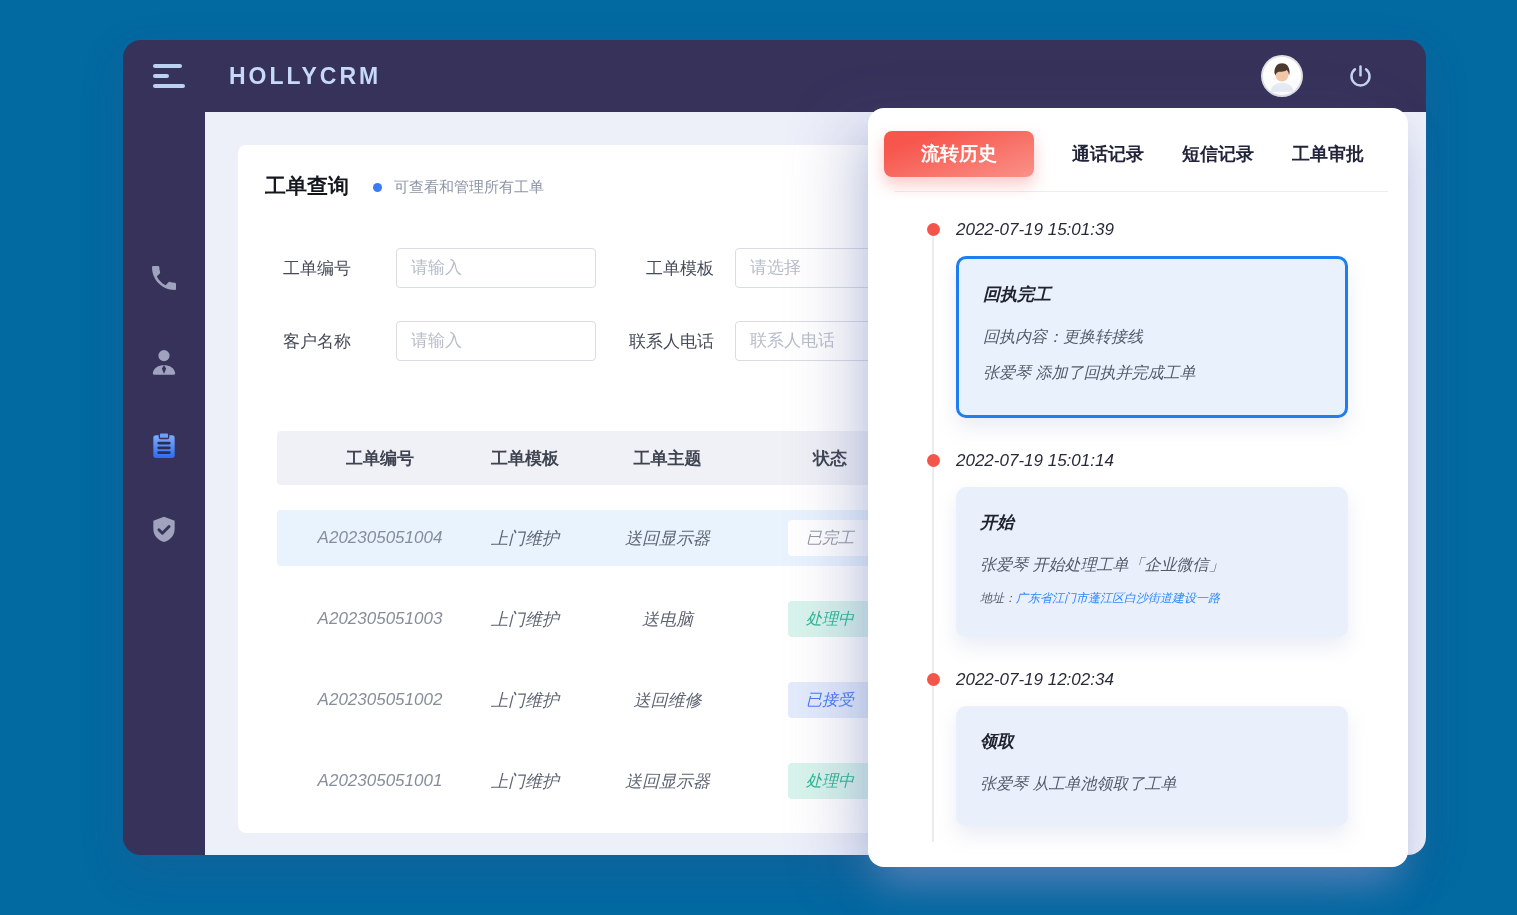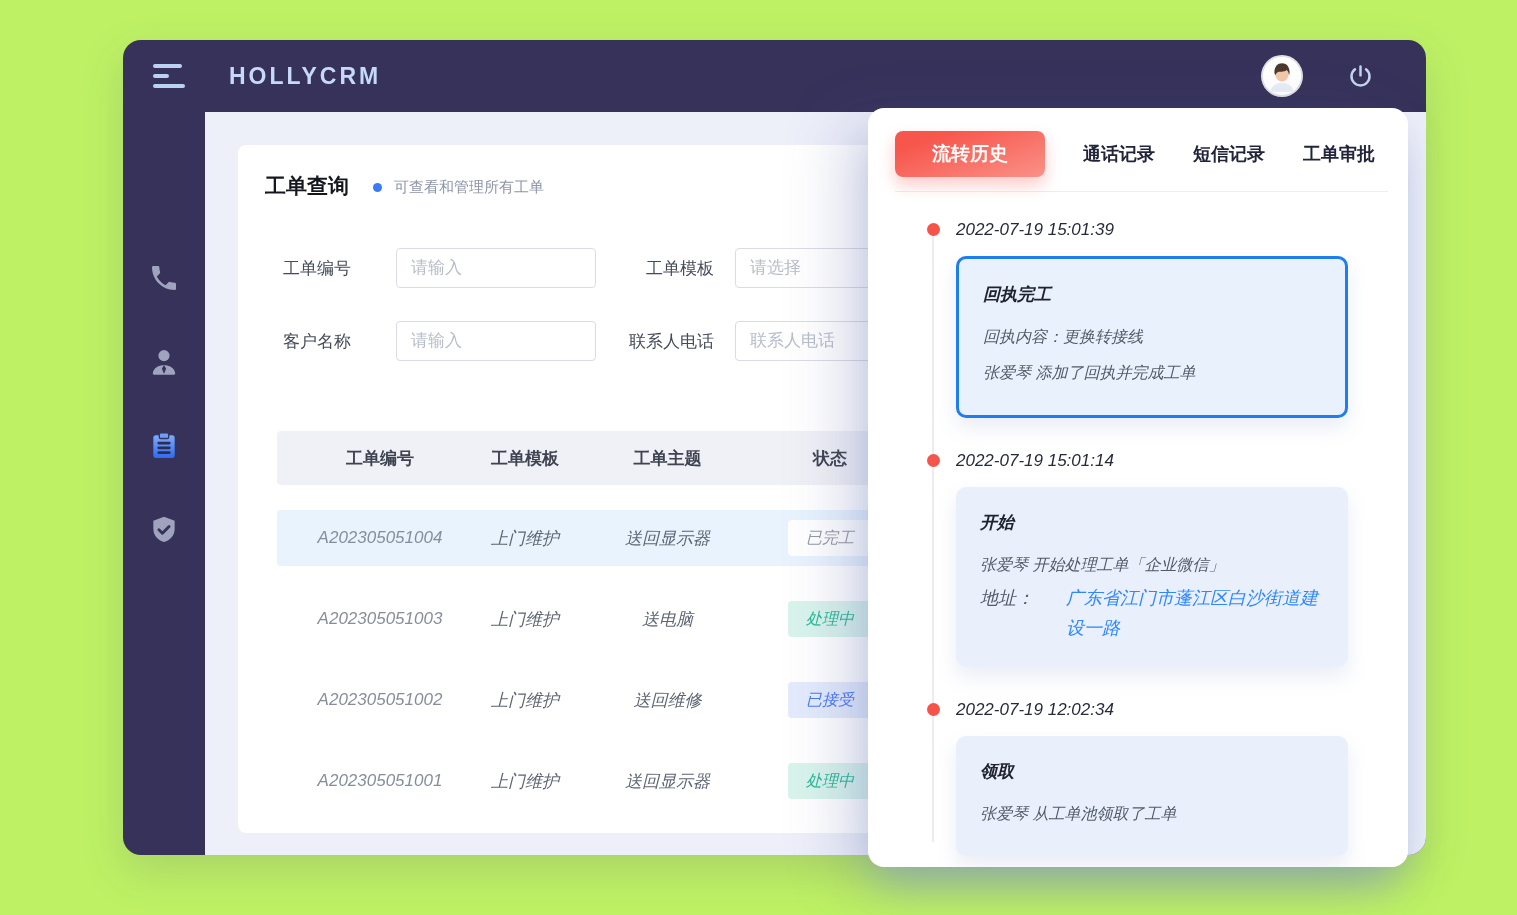--- a/index.html
+++ b/index.html
@@ -1,18 +1,18 @@
 <!DOCTYPE html>
 <html><head>
 <meta charset="utf-8">
 <style>
   * { margin:0; padding:0; box-sizing:border-box; }
   html,body { background:#fff; }
   body { font-family:"Liberation Sans","DejaVu Sans",sans-serif; }
-  .stage { position:relative; width:1517px; height:915px; background:#bef264; overflow:hidden; }
+  .stage { position:relative; width:1517px; height:915px; background:#0369a1; overflow:hidden; }
 
   
   .window { position:absolute; left:123px; top:40px; width:1303px; height:815px;
             border-radius:18px; background:#36325a; overflow:hidden;
             box-shadow:0 16px 44px rgba(70,74,120,.18); display:flex; flex-direction:column; }
   .win-header { height:72px; flex:0 0 auto; display:flex; align-items:center; padding:0 52px 0 30px; }
   .hamburger { display:flex; flex-direction:column; gap:6px; cursor:pointer; }
   .hamburger span { height:4px; border-radius:2px; background:#bcd2f3; }
   .hamburger .h1 { width:29px; } .hamburger .h2 { width:16px; } .hamburger .h3 { width:32px; }
   .logo { margin-left:44px; font-size:23px; font-weight:800; letter-spacing:3px; color:#c6d9f6; }
@@ -59,43 +59,43 @@
   .badge { display:inline-block; min-width:84px; height:36px; line-height:36px; border-radius:4px;
            font-size:16px; padding:0 8px; }
   .s-done { background:#ffffff; color:#949aa7; }
   .s-processing { background:#d9f4ec; color:#29b795; }
   .s-accepted { background:#e3ebfc; color:#4b79f7; }
 
   
   .panel { position:absolute; left:868px; top:108px; width:540px; height:759px; background:#fff;
            border-radius:16px; z-index:5; overflow:hidden;
            box-shadow:0 26px 40px -10px rgba(130,152,208,.55), -26px 14px 60px rgba(90,100,160,.22); }
-  .tabs { display:flex; align-items:center; gap:38px; padding:23px 0 0 27px; }
+  .tabs { display:flex; align-items:center; gap:38px; padding:23px 0 0 16px; }
   .tab { border:none; background:none; font-family:inherit; font-size:18px; font-weight:600;
          color:#22243a; cursor:pointer; padding:0; }
   .tab.active { width:150px; height:46px; border-radius:8px; color:#fff; font-size:19px; font-weight:700;
                 background:linear-gradient(160deg,#f7564c 20%,#fa9188 100%);
                 box-shadow:0 8px 16px rgba(244,66,62,.28); }
   .tabs-divider { height:1px; background:#ededf3; margin:14px 20px 0 27px; }
 
   .timeline { position:relative; padding:25px 0 0 88px; }
   .timeline::before { content:""; position:absolute; left:64px; top:36px; height:614px; width:2px;
                       background:#ebebf2; }
   .t-item { position:relative;font-style:italic; }
   .t-dot { position:absolute; left:-29px; top:6px; width:13px; height:13px; border-radius:50%;
            background:#f4544a; z-index:2; }
   .t-time { font-size:17px; font-weight:500; color:#272b39; line-height:25px; }
   .t-card { margin:14px 0 30px 0; width:392px; background:#e9f0fc; border-radius:10px;
             padding:24px; cursor:pointer; box-shadow:0 10px 20px rgba(122,142,190,.16); }
   .t-card.selected { border:3px solid #1e7df0; background:#e9f1fd; }
   .t-title { font-size:17px; font-weight:700; color:#20232e; margin-bottom:13px; }
   .t-line { font-size:16px; color:#525a68; line-height:36px; }
-  .t-addr { display:flex; font-size:18px; line-height:30px;gap:12px; }
+  .t-addr { display:flex; font-size:12px; line-height:30px; }
   .t-addr-label { color:#525a68; white-space:nowrap; }
-  .t-addr-link { color:#2e87ff; cursor:pointer; width:300px;margin-left:20px; }
+  .t-addr-link { color:#2e87ff; cursor:pointer; width:300px; }
 </style>
 </head>
 <body>
 
 <div class="stage">
 
   <div class="window">
     <div class="win-header">
       <div class="hamburger">
         <span class="h1"></span>

